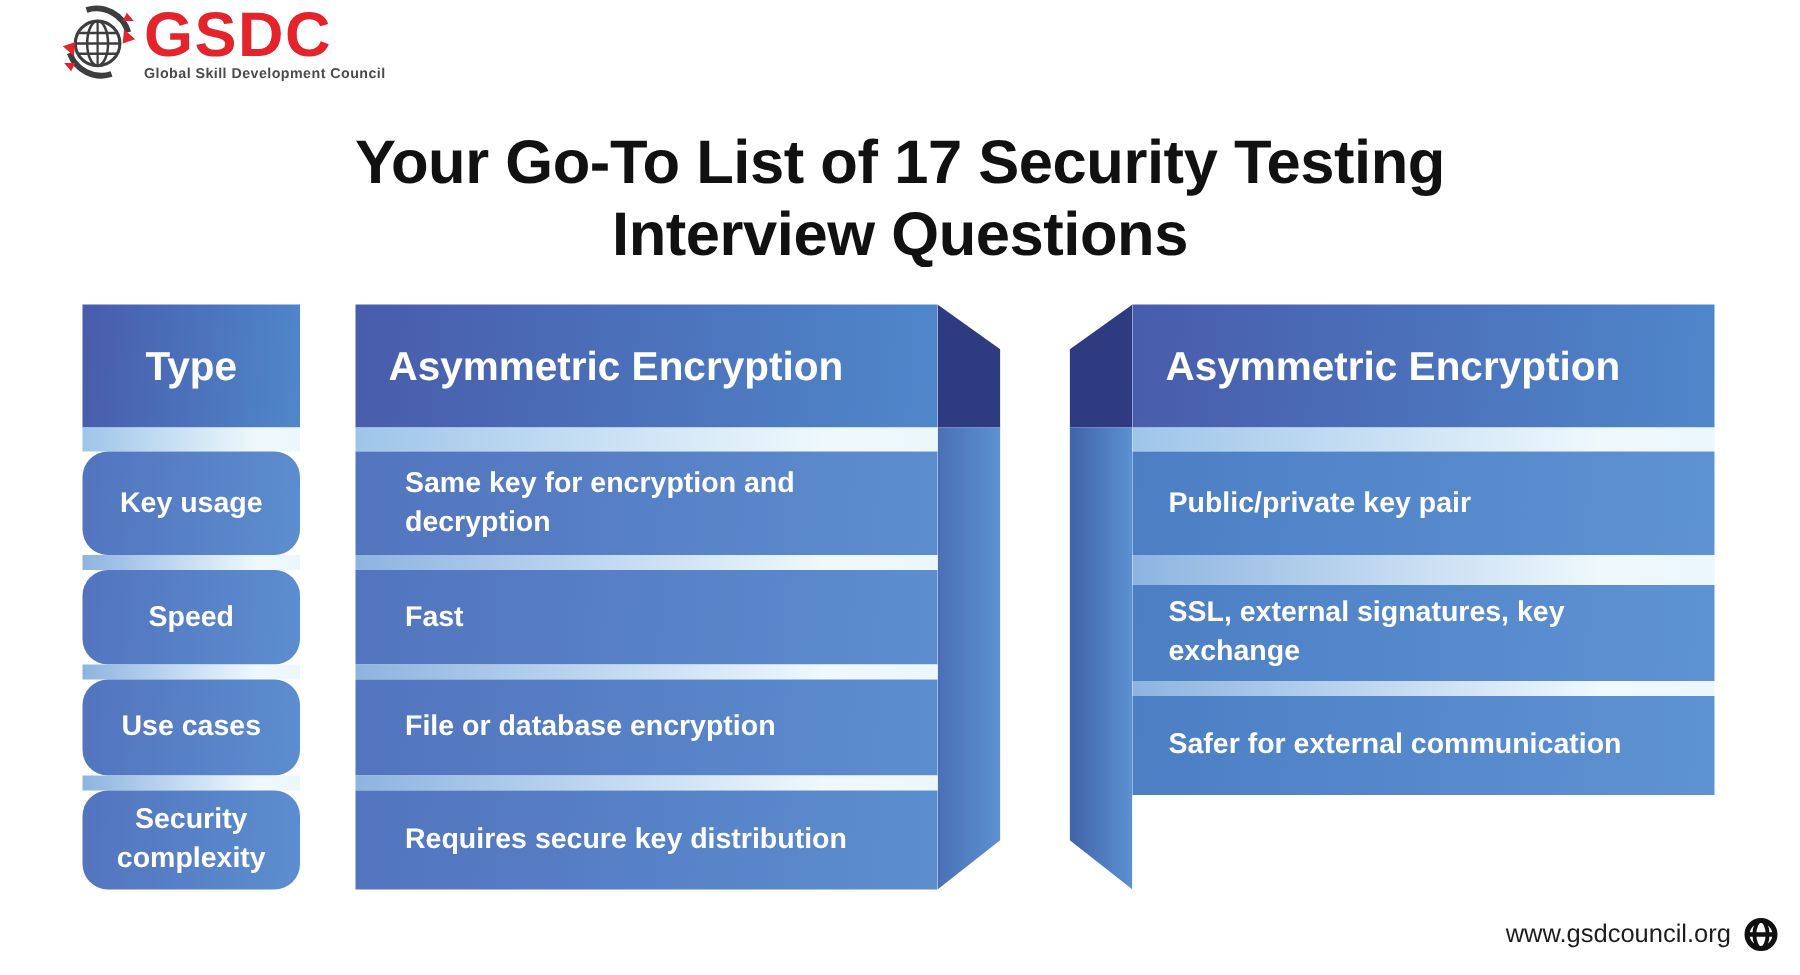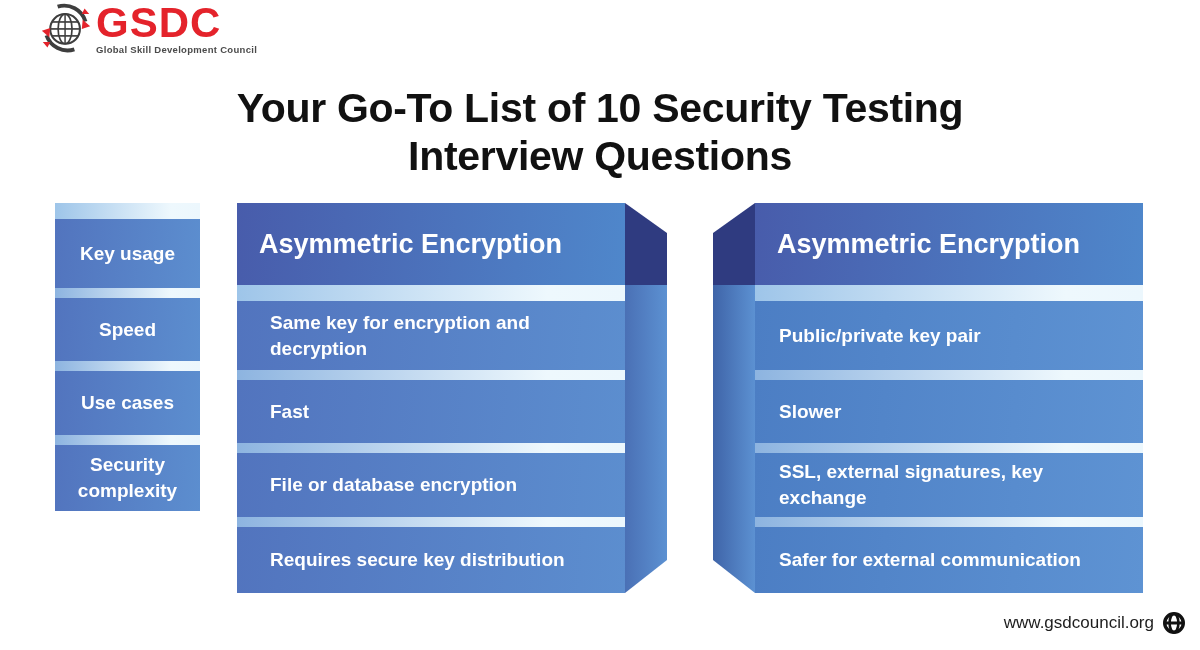--- a/index.html
+++ b/index.html
@@ -34,21 +34,21 @@
           background:linear-gradient(95deg, #485cab 0%, #4f87cb 100%); }
   .hdr-center { justify-content:center; }
   .hdr-left   { padding-left:22px; }
 
   .sep-lg { height:16px; background:linear-gradient(90deg, #9ec5e9 0%, #eef8fd 80%, #ecf7fd 100%); }
   .sep-sm { height:10px; background:linear-gradient(90deg, #8db4e0 0%, #eef8fd 80%, #ecf7fd 100%); }
 
   .row { font-size:19px; line-height:1.35;
          background:linear-gradient(95deg, #5274be 0%, #5c8ecf 100%); }
   .col-asym .row { background:linear-gradient(95deg, #4c7ec4 0%, #5e93d3 100%); }
-  .row-center { justify-content:center; text-align:center; padding:17px 4px; }
+  .row-center { justify-content:center; text-align:center; padding:17px 4px;border-radius:17px; }
   .row-left   { padding-left:33px; padding-right:14px; }
   .col-asym .row-left { padding-left:24px; }
   .r1 { height:69px; } .r2 { height:63px; } .r3 { height:64px; } .r4 { height:66px; }
 
   
   .side { position:absolute; top:0; width:42px; height:390px; }
   .side-right { left:388px; clip-path:polygon(0 0, 100% 30px, 100% 357px, 0 100%); }
   .side-left  { left:0;     clip-path:polygon(0 30px, 100% 0, 100% 100%, 0 357px); }
   .side-navy  { position:absolute; top:0; left:0; width:100%; height:82px; background:#2f3b80; }
   .side-blue  { position:absolute; top:82px; left:0; width:100%; bottom:0; }
@@ -82,26 +82,27 @@
       <polygon points="48,8 53,14 45,14" fill="#e4232b"></polygon>
       <polygon points="8,50 3,44 11,44" fill="#e4232b"></polygon>
     </svg>
     <div class="logo-textwrap">
       <div class="brand-name">GSDC</div>
       <div class="brand-tagline">Global Skill Development Council</div>
     </div>
   </div>
 
   <h1 class="page-title">
-    <span>Your Go-To List of 10 Security Testing</span>
+    <span>Your Go-To List of 17 Security Testing</span>
     <span>Interview Questions</span>
   </h1>
 
   <div class="col col-type">
     <div class="face">
+      <div class="cell hdr hdr-center">Type</div>
       <div class="sep-lg"></div>
       <div class="cell row row-center r1">Key usage</div>
       <div class="sep-sm"></div>
       <div class="cell row row-center r2">Speed</div>
       <div class="sep-sm"></div>
       <div class="cell row row-center r3">Use cases</div>
       <div class="sep-sm"></div>
       <div class="cell row row-center r4">Security complexity</div>
     </div>
   </div>
@@ -127,21 +128,20 @@
   <div class="col col-asym">
     <div class="side side-left">
       <div class="side-navy"></div>
       <div class="side-blue"></div>
     </div>
     <div class="face">
       <div class="cell hdr hdr-left">Asymmetric Encryption</div>
       <div class="sep-lg"></div>
       <div class="cell row row-left r1">Public/private key pair</div>
       <div class="sep-sm"></div>
-      <div class="cell row row-left r2">Slower</div>
       <div class="sep-sm"></div>
       <div class="cell row row-left r3">SSL, external signatures, key exchange</div>
       <div class="sep-sm"></div>
       <div class="cell row row-left r4">Safer for external communication</div>
     </div>
   </div>
 
   <div class="footer">
     <div class="website">www.gsdcouncil.org</div>
     <svg class="footer-globe" viewBox="0 0 24 24">

